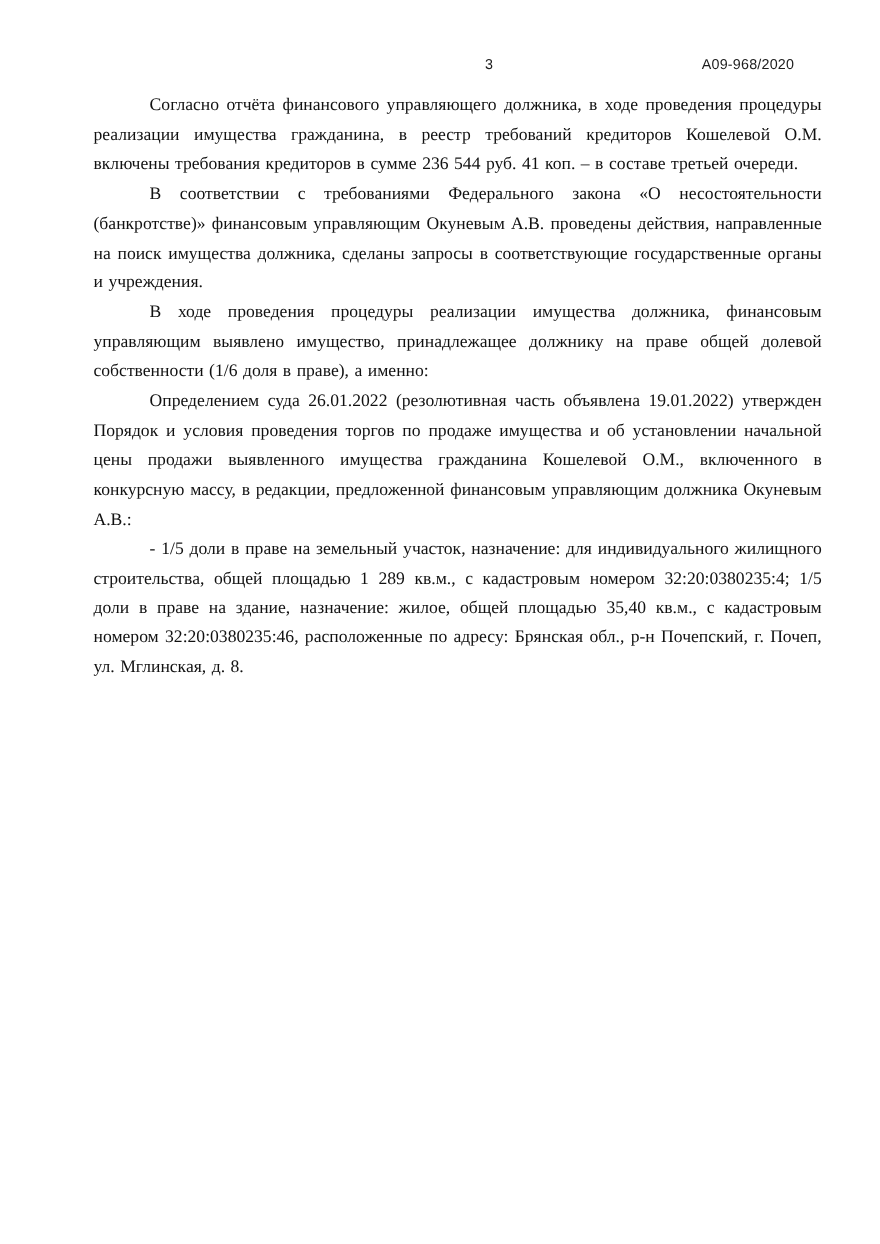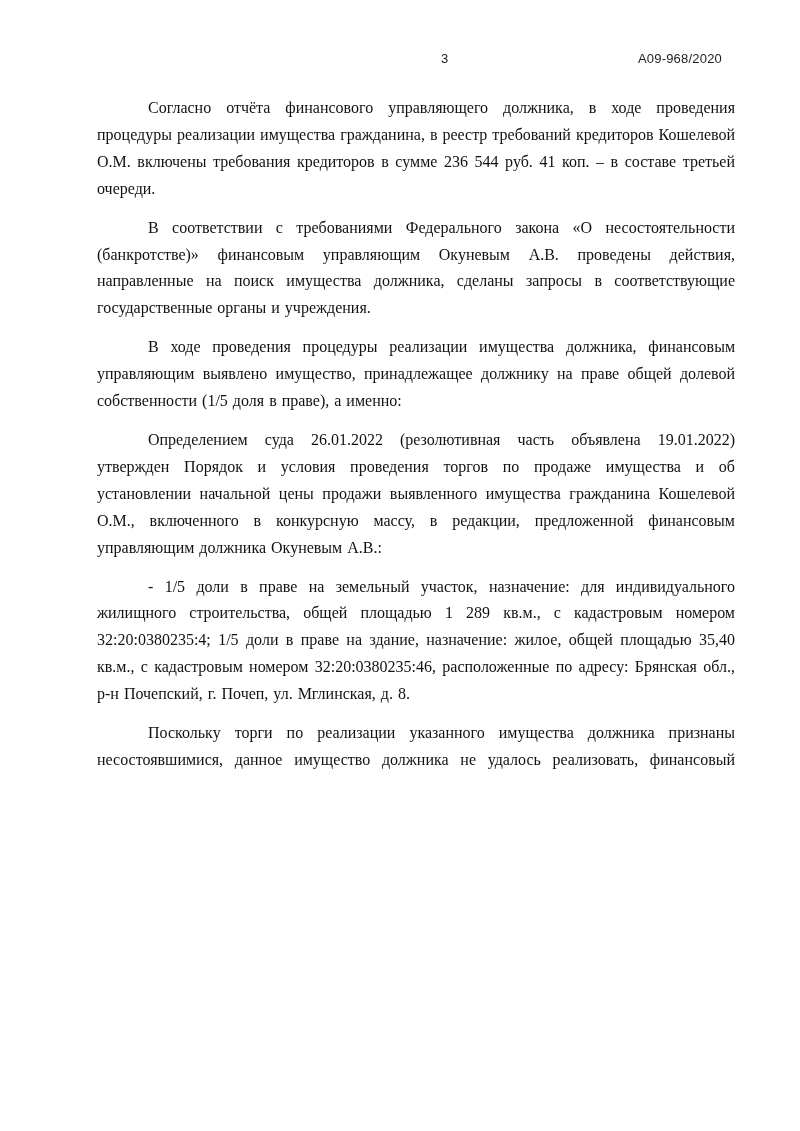--- a/index.html
+++ b/index.html
@@ -41,21 +41,21 @@
     top: 83px;
     left: 85px;
     width: 662px;
     font-family: "Liberation Serif", serif;
     font-size: 16px;
     line-height: 26.9px;
     text-align: justify;
     color: #111111;
   }
   .content p {
-    margin: 12px;
+    margin: 0;
     padding: 0;
     text-indent: 51px;
     word-spacing: 1px;
   }
   .content p.continues {
     text-align-last: justify;
   }
 </style>
 </head>
 <body>
@@ -63,19 +63,18 @@
 <div class="page">
 
   <div class="page-header">
     <span class="page-number">3</span>
     <span class="case-number">А09-968/2020</span>
   </div>
 
   <div class="content">
     <p>Согласно отчёта финансового управляющего должника, в ходе проведения процедуры реализации имущества гражданина, в реестр требований кредиторов Кошелевой О.М. включены требования кредиторов в сумме 236&nbsp;544 руб. 41 коп. – в составе третьей очереди.</p>
     <p>В соответствии с требованиями Федерального закона «О несостоятельности (банкротстве)» финансовым управляющим Окуневым А.В. проведены действия, направленные на поиск имущества должника, сделаны запросы в соответствующие государственные органы и учреждения.</p>
-    <p>В ходе проведения процедуры реализации имущества должника, финансовым управляющим выявлено имущество, принадлежащее должнику на праве общей долевой собственности (1/5 доля в праве), а именно:</p>
+    <p>В ходе проведения процедуры реализации имущества должника, финансовым управляющим выявлено имущество, принадлежащее должнику на праве общей долевой собственности (1/6 доля в праве), а именно:</p>
     <p>Определением суда 26.01.2022 (резолютивная часть объявлена 19.01.2022) утвержден Порядок и условия проведения торгов по продаже имущества и об установлении начальной цены продажи выявленного имущества гражданина Кошелевой О.М., включенного в конкурсную массу, в редакции, предложенной финансовым управляющим должника Окуневым А.В.:</p>
     <p>- 1/5 доли в праве на земельный участок, назначение: для индивидуального жилищного строительства, общей площадью 1&nbsp;289 кв.м., с кадастровым номером 32:20:0380235:4; 1/5 доли в праве на здание, назначение: жилое, общей площадью 35,40 кв.м., с кадастровым номером 32:20:0380235:46, расположенные по адресу: Брянская обл., р-н Почепский, г. Почеп, ул. Мглинская, д. 8.</p>
-    <p class="continues">Поскольку торги по реализации указанного имущества должника признаны несостоявшимися, данное имущество должника не удалось реализовать, финансовый</p>
   </div>
 
 </div>
 
 </body></html>

